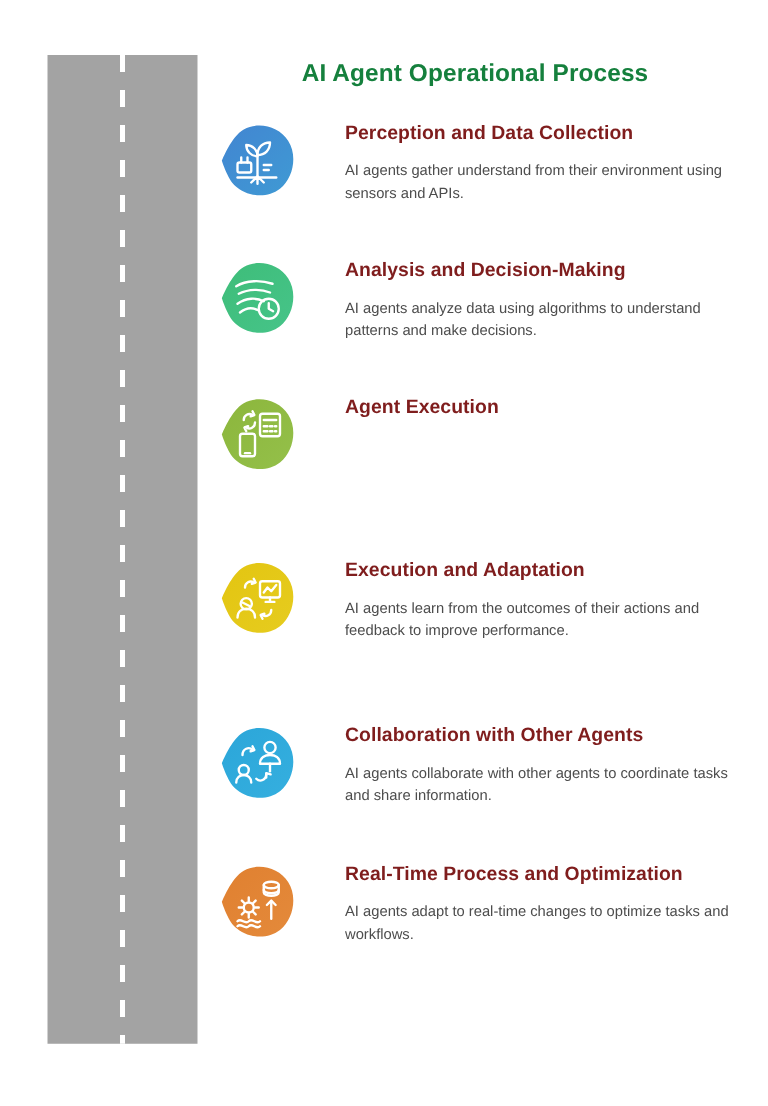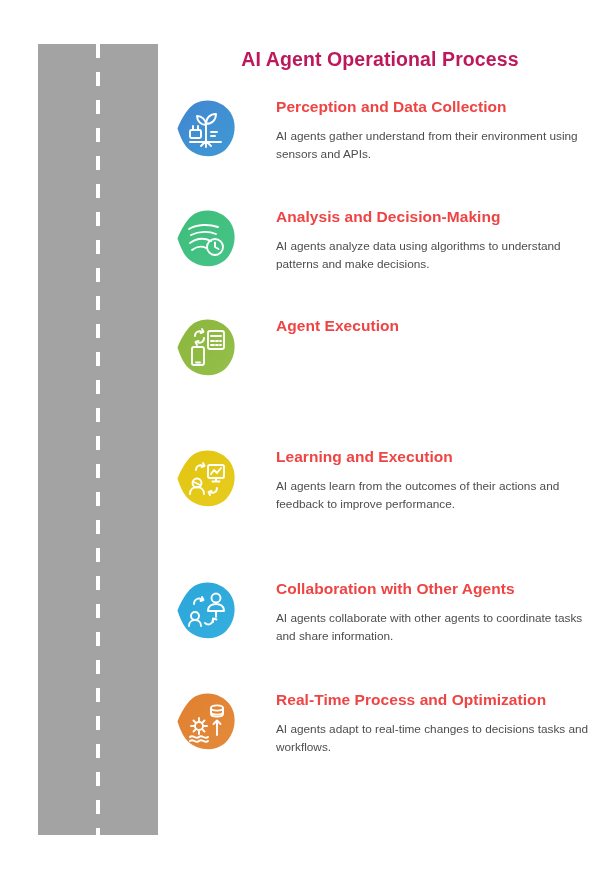--- a/index.html
+++ b/index.html
@@ -46,21 +46,21 @@
 
   
   #page-title {
     position: absolute;
     left: 170px;
     top: 48px;
     width: 420px;
     text-align: center;
     font-size: 19.5px;
     font-weight: bold;
-    color: #be185d;
+    color: #15803d;
     letter-spacing: 0.1px;
   }
 
   
   #steps-list {
     position: absolute;
     left: 0;
     top: 0;
     width: 614px;
     height: 885px;
@@ -78,21 +78,21 @@
   }
   .step-badge svg { display: block; }
   .step-text {
     position: absolute;
     left: 101px;
     width: 319px;
   }
   .step-heading {
     font-size: 15.5px;
     font-weight: bold;
-    color: #ef4444;
+    color: #7f1d1d;
     line-height: 1.33;
     margin: 0 0 9px 0;
     letter-spacing: 0.05px;
   }
   .step-desc {
     font-size: 11.8px;
     color: #4d4d4d;
     line-height: 1.55;
     margin: 0;
   }
@@ -210,21 +210,21 @@
         <path d="M36,27 L39,23 L42,26 L46,21"></path>
         <path d="M41,31 L41,34 M37.5,34.5 L44.5,34.5"></path>
         <path d="M21,23 C21,19 25,17 28,19"></path>
         <path d="M28,16 L29.5,19 L26.5,20"></path>
         <path d="M42,41 C42,45 38,47 35,45"></path>
         <path d="M35,48 L33.5,45 L36.5,44"></path>
       </g>
   </svg>
       </div>
       <div class="step-text">
-        <div class="step-heading">Learning and Execution</div>
+        <div class="step-heading">Execution and Adaptation</div>
         <div class="step-desc">AI agents learn from the outcomes of their actions and feedback to improve performance.</div>
       </div>
     </div>
     <div class="step-row" style="top: 579px;">
       <div class="step-badge">
   <svg width="62" height="62" viewBox="0 0 62 62" xmlns="http://www.w3.org/2000/svg">
     <defs>
       <linearGradient id="g4" x1="0" y1="0" x2="1" y2="1">
         <stop offset="0%" stop-color="#2ba6d9"></stop>
         <stop offset="100%" stop-color="#35afdf"></stop>
@@ -271,16 +271,16 @@
                  M29.5,30.5 L27.4,32.6 M20.6,39.4 L18.5,41.5"></path>
         <path d="M42,45 L42,31"></path>
         <path d="M38.5,34 L42,30.5 L45.5,34"></path>
         <path d="M15,47 C18,44 21,50 24,47 C27,44 30,50 33,47"></path>
         <path d="M15,51 C18,48 21,54 24,51 C27,48 30,54 33,51"></path>
       </g>
   </svg>
       </div>
       <div class="step-text">
         <div class="step-heading">Real-Time Process and Optimization</div>
-        <div class="step-desc">AI agents adapt to real-time changes to decisions tasks and workflows.</div>
+        <div class="step-desc">AI agents adapt to real-time changes to optimize tasks and workflows.</div>
       </div>
     </div>
   </div>
 
 </body></html>

